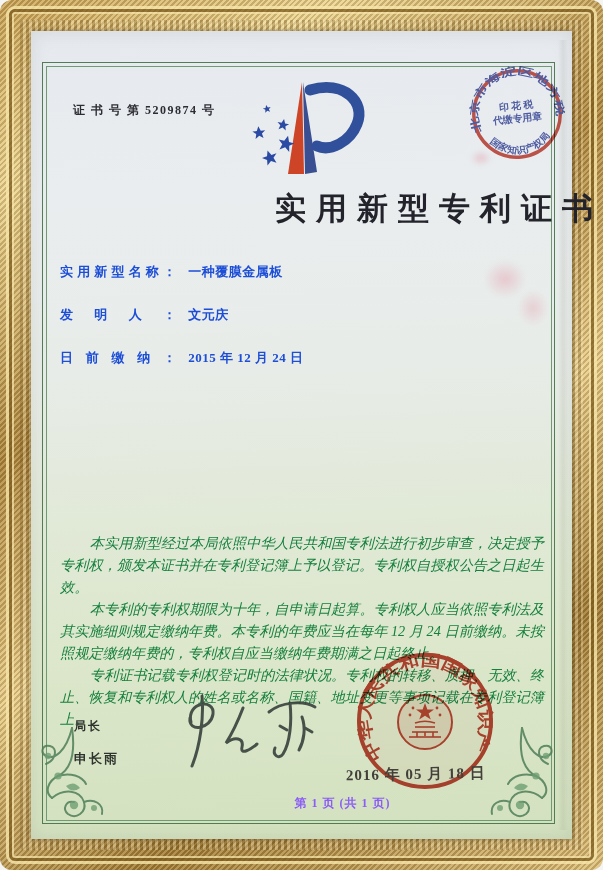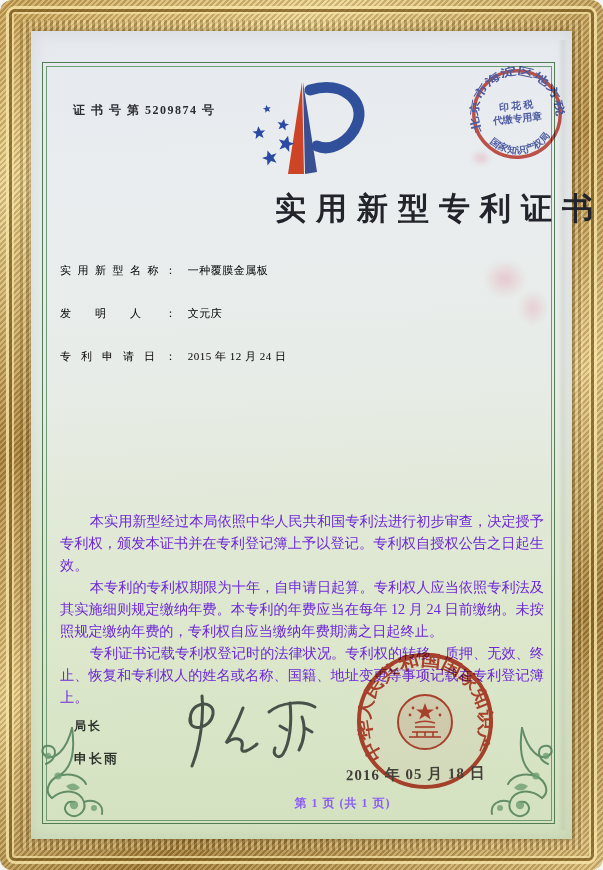--- a/index.html
+++ b/index.html
@@ -20,25 +20,25 @@
   .layer{position:absolute;inset:0;}
   .green-border{position:absolute;left:42px;top:62px;width:511px;height:760px;border:1.5px solid #527c54;}
   .green-border::after{content:"";position:absolute;inset:2.5px;border:1px solid #6e9b72;}
   .crease{position:absolute;left:558px;top:40px;width:10px;height:790px;
     background:linear-gradient(90deg,rgba(255,255,255,0),rgba(125,125,112,.12),rgba(255,255,255,0));}
   
   .cert-no{position:absolute;left:73px;top:102px;font-size:12px;font-weight:bold;color:#2c2c34;letter-spacing:1.5px;}
   .title{position:absolute;left:0;top:188px;width:100%;text-align:right;font-size:31px;font-weight:bold;
     color:#23232b;letter-spacing:10px;text-indent:10px;}
   .fields{position:absolute;left:60px;top:263px;width:470px;}
-  .field-row{height:26px;margin-bottom:17px;font-size:11px;font-weight:normal;color:#000000;white-space:nowrap;}
+  .field-row{height:26px;margin-bottom:17px;font-size:13px;font-weight:bold;color:#1d4ed8;white-space:nowrap;}
   .field-label{display:inline-block;width:116px;text-align:justify;text-align-last:justify;}
   .field-value{margin-left:9px;letter-spacing:.5px;}
-  .paras{position:absolute;left:60px;top:510px;width:484px;font-size:14.2px;line-height:22px;
-    color:#6d28d9;text-align:justify;}
+  .paras{position:absolute;left:60px;top:532px;width:484px;font-size:14.2px;line-height:22px;
+    color:#15803d;text-align:justify;font-style:italic;}
   .paras p{margin:0;text-indent:2.1em;}
   .signer-title{position:absolute;left:74px;top:718px;font-size:12px;font-weight:bold;color:#2e332e;letter-spacing:2px;}
   .signer-name{position:absolute;left:74px;top:750px;font-size:13px;font-weight:bold;color:#2e332e;letter-spacing:2px;}
   .signature{position:absolute;left:163px;top:686px;width:165px;height:88px;}
   .seal{position:absolute;left:352px;top:648px;width:146px;height:146px;mix-blend-mode:multiply;opacity:.93;}
   .seal-date{position:absolute;left:346px;top:765px;font-size:15px;font-weight:bold;color:#43403a;
     letter-spacing:1px;transform:rotate(-1deg);z-index:5;}
   .tax-stamp{position:absolute;left:463px;top:60px;width:108px;height:108px;transform:rotate(-6deg);
     mix-blend-mode:multiply;opacity:.9;}
   .logo{position:absolute;left:238px;top:74px;width:140px;height:106px;}
@@ -135,21 +135,21 @@
     <div class="fields">
       <div class="field-row">
         <span class="field-label">实用新型名称：</span>
         <span class="field-value">一种覆膜金属板</span>
       </div>
       <div class="field-row">
         <span class="field-label">发明人：</span>
         <span class="field-value">文元庆</span>
       </div>
       <div class="field-row">
-        <span class="field-label">专利申请日：</span>
+        <span class="field-label">日前缴纳：</span>
         <span class="field-value">2015 年 12 月 24 日</span>
       </div>
     </div>
 
     <div class="paras">
       <p>本实用新型经过本局依照中华人民共和国专利法进行初步审查，决定授予专利权，颁发本证书并在专利登记簿上予以登记。专利权自授权公告之日起生效。</p>
       <p>本专利的专利权期限为十年，自申请日起算。专利权人应当依照专利法及其实施细则规定缴纳年费。本专利的年费应当在每年 12 月 24 日前缴纳。未按照规定缴纳年费的，专利权自应当缴纳年费期满之日起终止。</p>
       <p>专利证书记载专利权登记时的法律状况。专利权的转移、质押、无效、终止、恢复和专利权人的姓名或名称、国籍、地址变更等事项记载在专利登记簿上。</p>
     </div>
 

